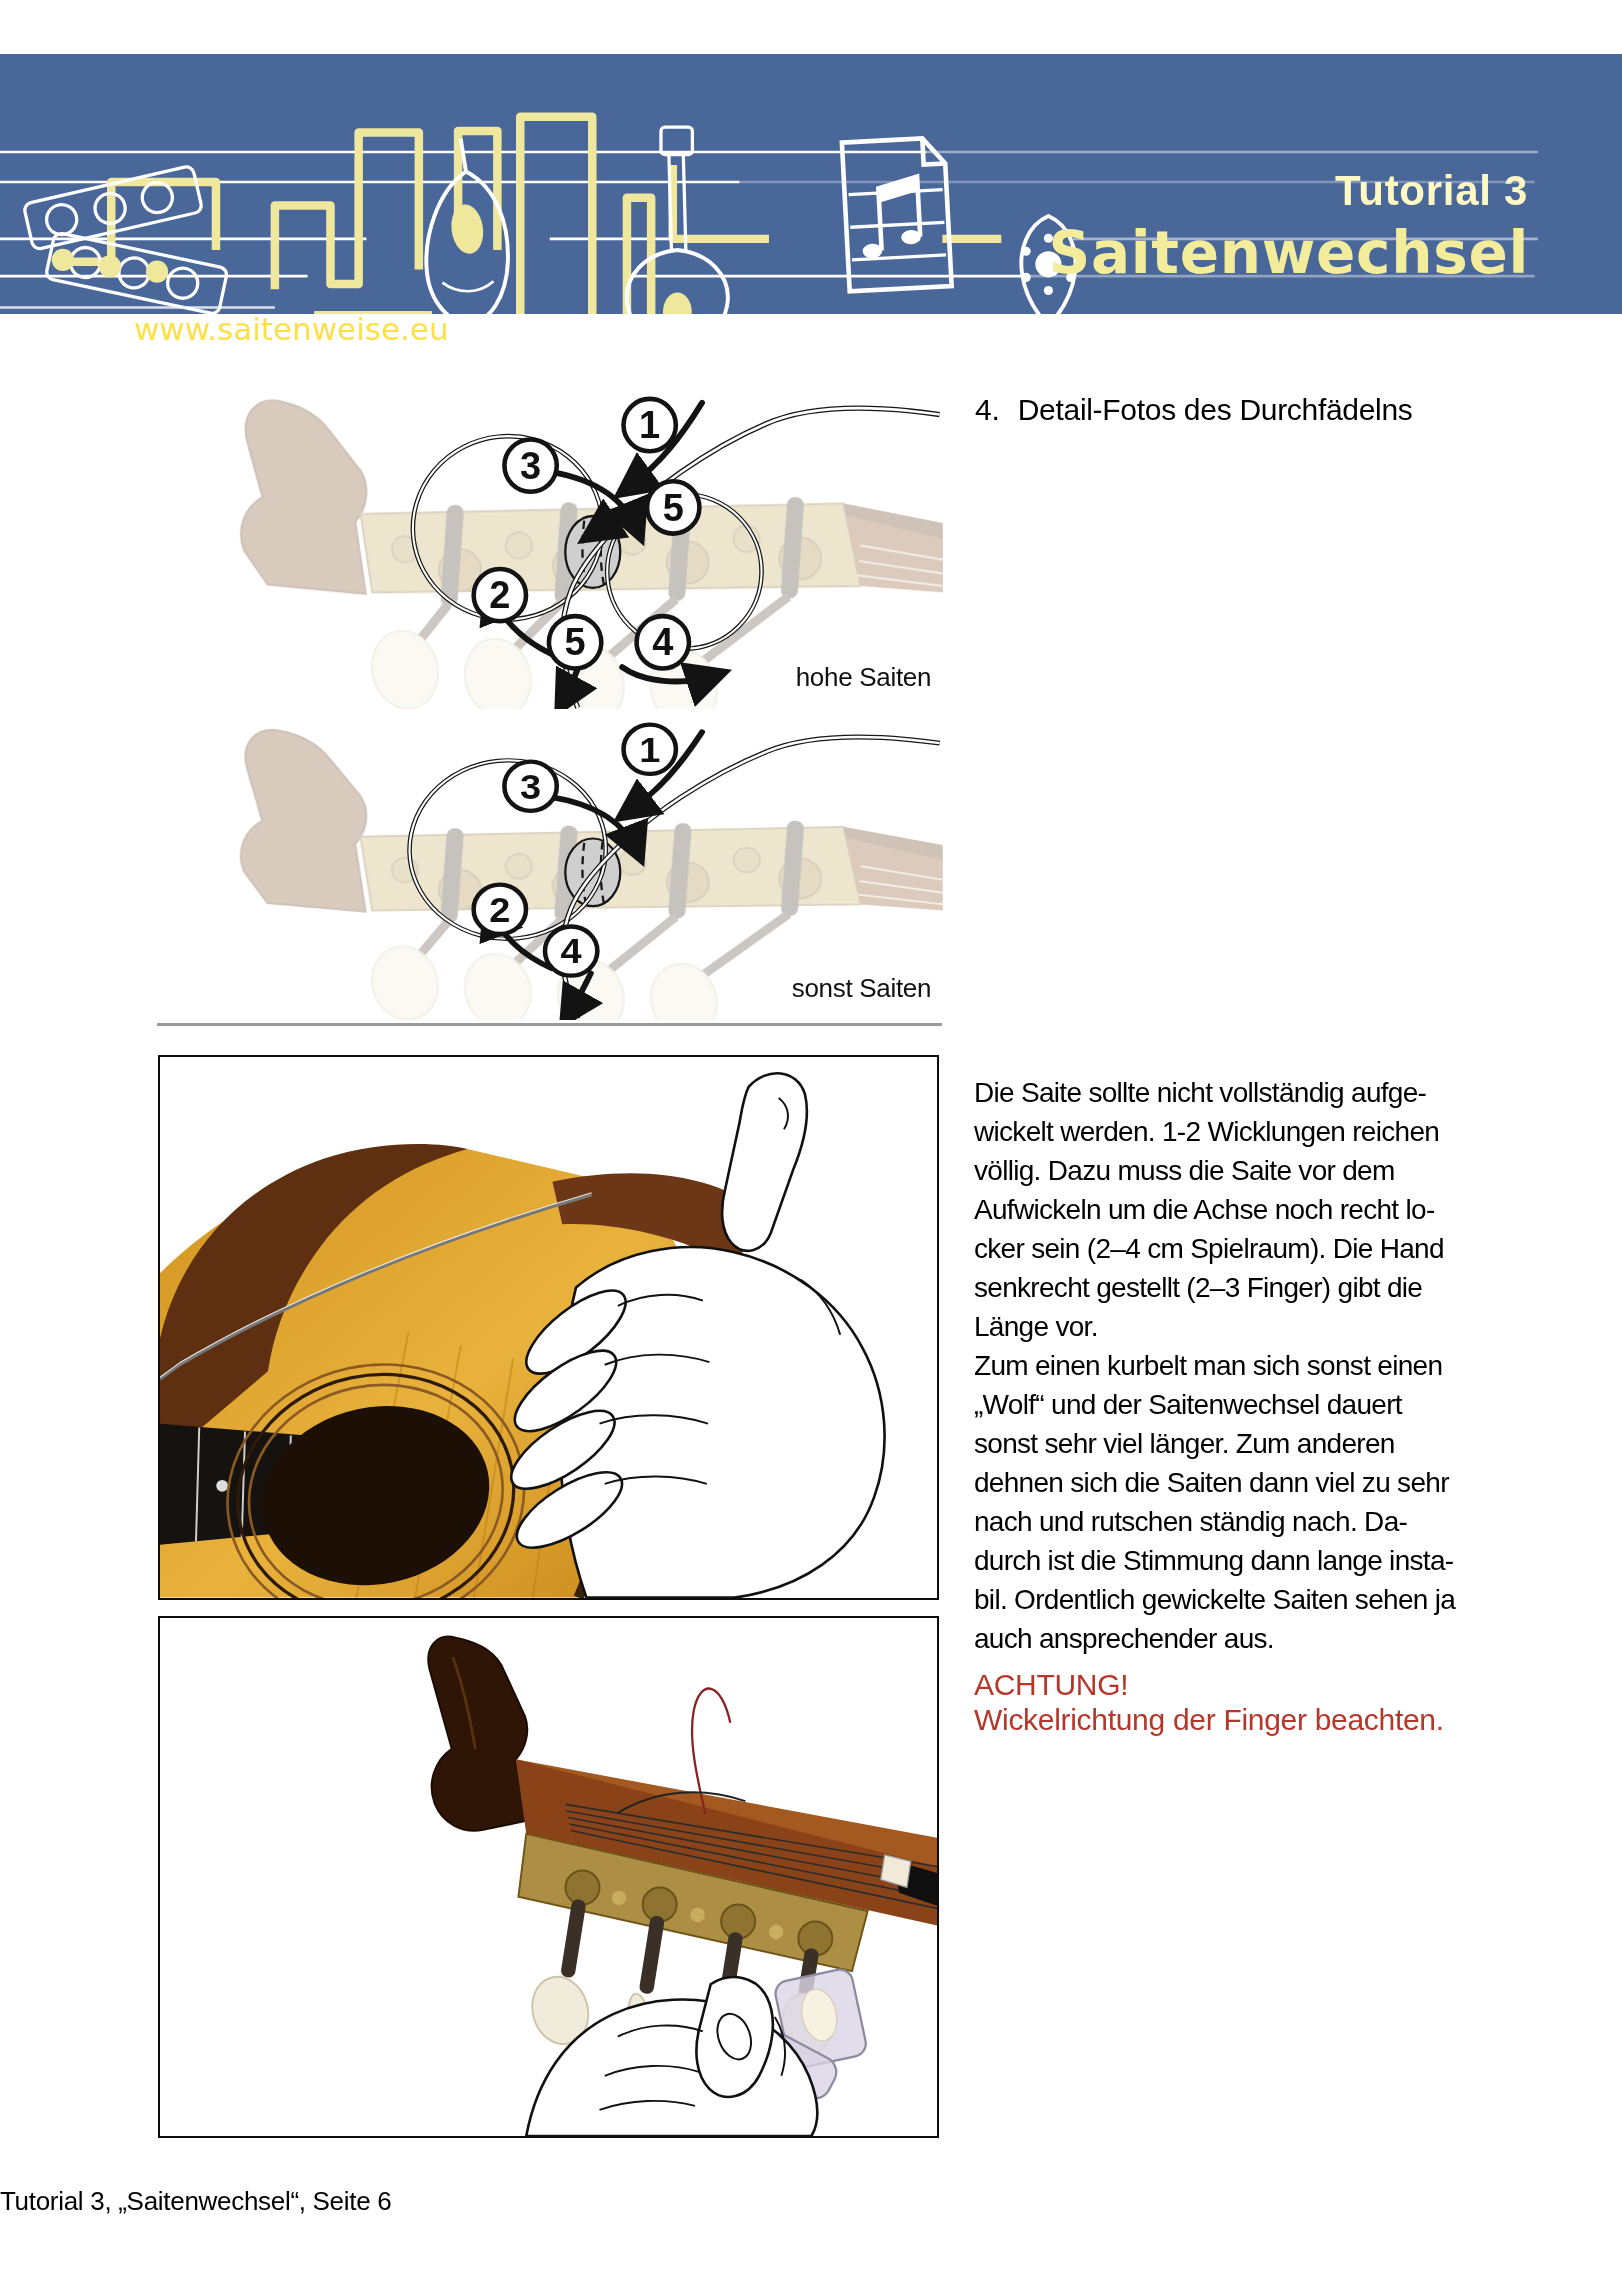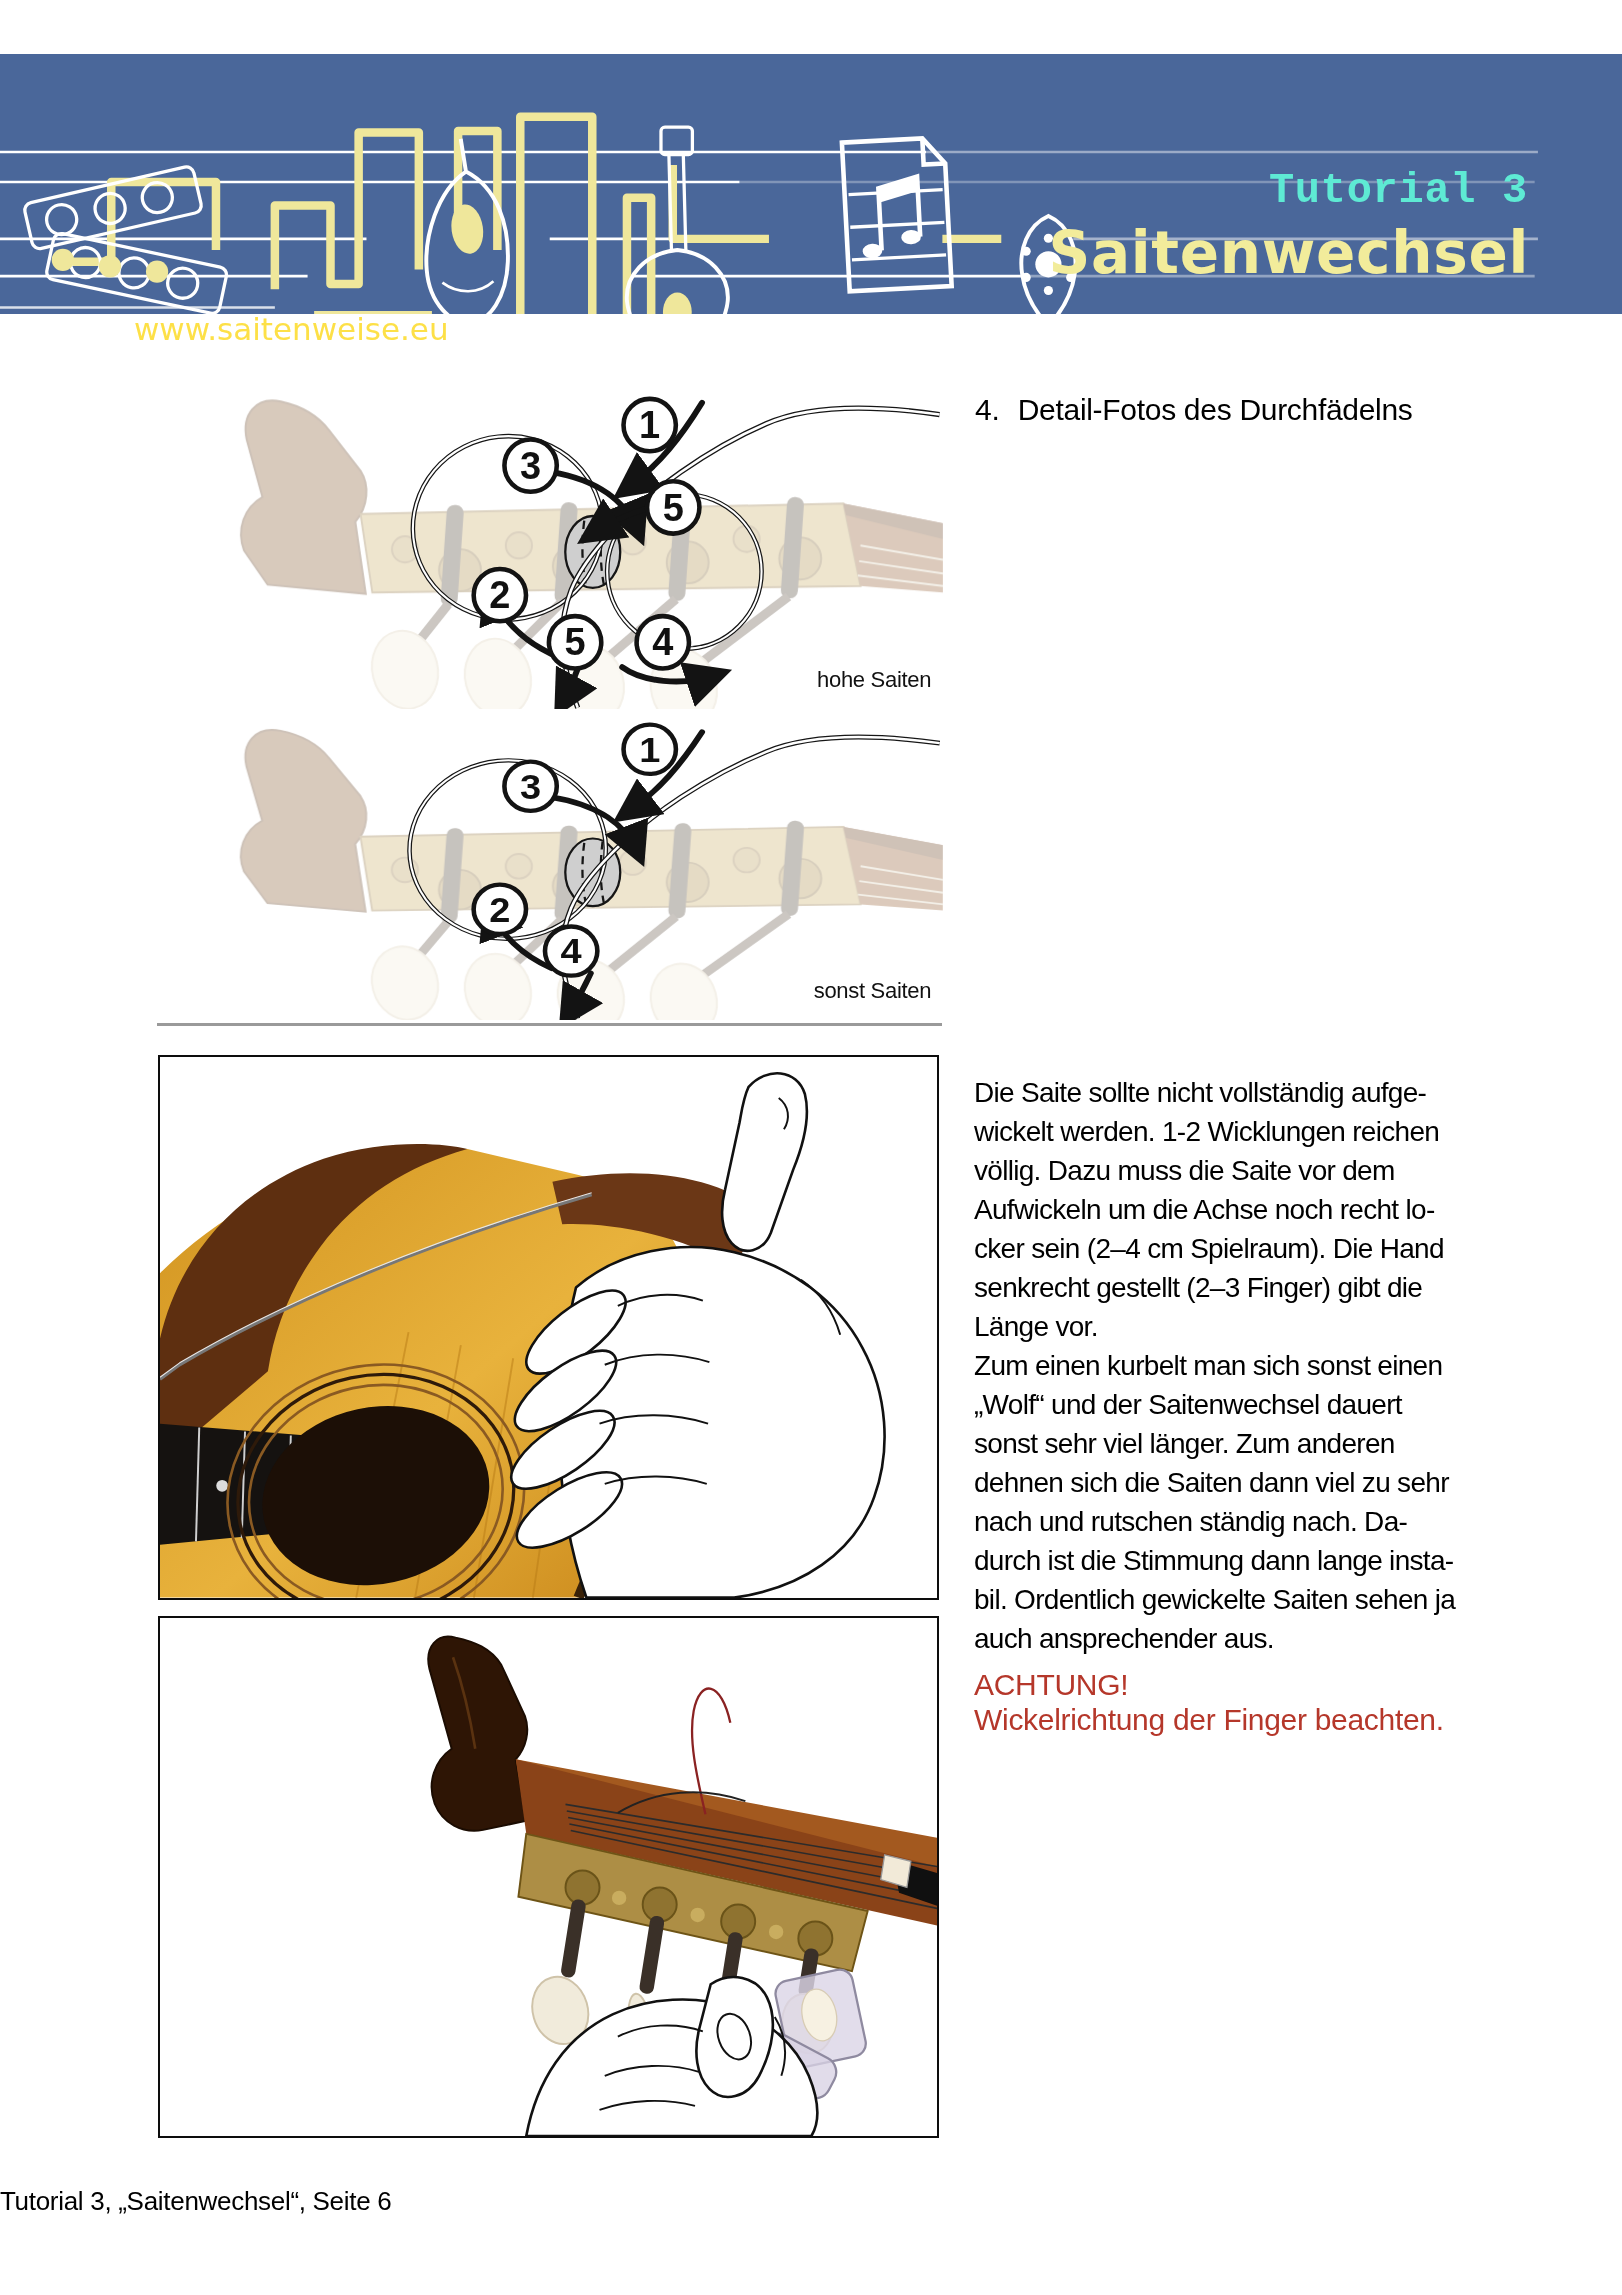--- a/index.html
+++ b/index.html
@@ -2,37 +2,37 @@
 <html style="font-size:10.5px"><head>
 <meta charset="utf-8">
 <style>
   html,body{margin:0;padding:0;background:#ffffff;}
   .page{position:relative;width:1623px;height:2295px;background:#ffffff;overflow:hidden;
         font-family:"Liberation Sans",sans-serif;color:#000;}
 
   
   .banner{position:absolute;left:0;top:54px;width:1623px;height:260px;background:#4a679a;}
   .banner svg{position:absolute;left:0;top:0;width:100%;height:100%;}
-  .banner-title1{position:absolute;right:95px;top:113px;font-family:Liberation Mono, monospace;
-                 font-weight:bold;font-size:42px;color:#5eead4;letter-spacing:0.7px;}
+  .banner-title1{position:absolute;right:95px;top:113px;font-family:Liberation Sans, sans-serif;
+                 font-weight:bold;font-size:42px;color:#fef9c3;letter-spacing:0.7px;}
   .banner-title2{position:absolute;right:94px;top:165px;font-family:"DejaVu Sans",sans-serif;
                  font-weight:bold;font-size:58px;color:#f2ec9b;letter-spacing:0.7px;}
   .banner-url{position:absolute;left:134px;top:257px;font-family:"DejaVu Sans",sans-serif;
               font-size:31px;color:#fde047;}
 
   
   .section-heading{position:absolute;left:975px;top:393px;font-size:30px;letter-spacing:-0.3px;
                    display:flex;gap:18.3px;}
 
   
   .fig{position:absolute;margin:0;}
   .fig1{left:164px;top:374px;width:779px;height:335px;}
   .fig2{left:164px;top:705px;width:779px;height:315px;}
   .fig svg{position:absolute;left:0;top:0;width:100%;height:100%;}
-  .fig-label{position:absolute;right:11.8px;bottom:15.7px;font-size:22px;letter-spacing:-0.3px;color:#111;text-align:right;}
+  .fig-label{position:absolute;right:11.8px;bottom:15.7px;font-size:26px;letter-spacing:-0.3px;color:#111;text-align:right;}
 
   .badge-c{fill:#ffffff;stroke:#131313;stroke-width:7px;}
   .badge-t{font-family:"Liberation Sans",sans-serif;font-weight:bold;font-size:58px;fill:#111;
            text-anchor:middle;}
   .arrow{fill:none;stroke:#131313;stroke-width:9px;stroke-linecap:round;}
   .loop-d{fill:none;stroke:#161616;stroke-width:7px;}
   .loop-w{fill:none;stroke:#ffffff;stroke-width:3.2px;}
   .string-d{fill:none;stroke:#161616;stroke-width:8px;}
   .string-w{fill:none;stroke:#ffffff;stroke-width:4px;}
 

